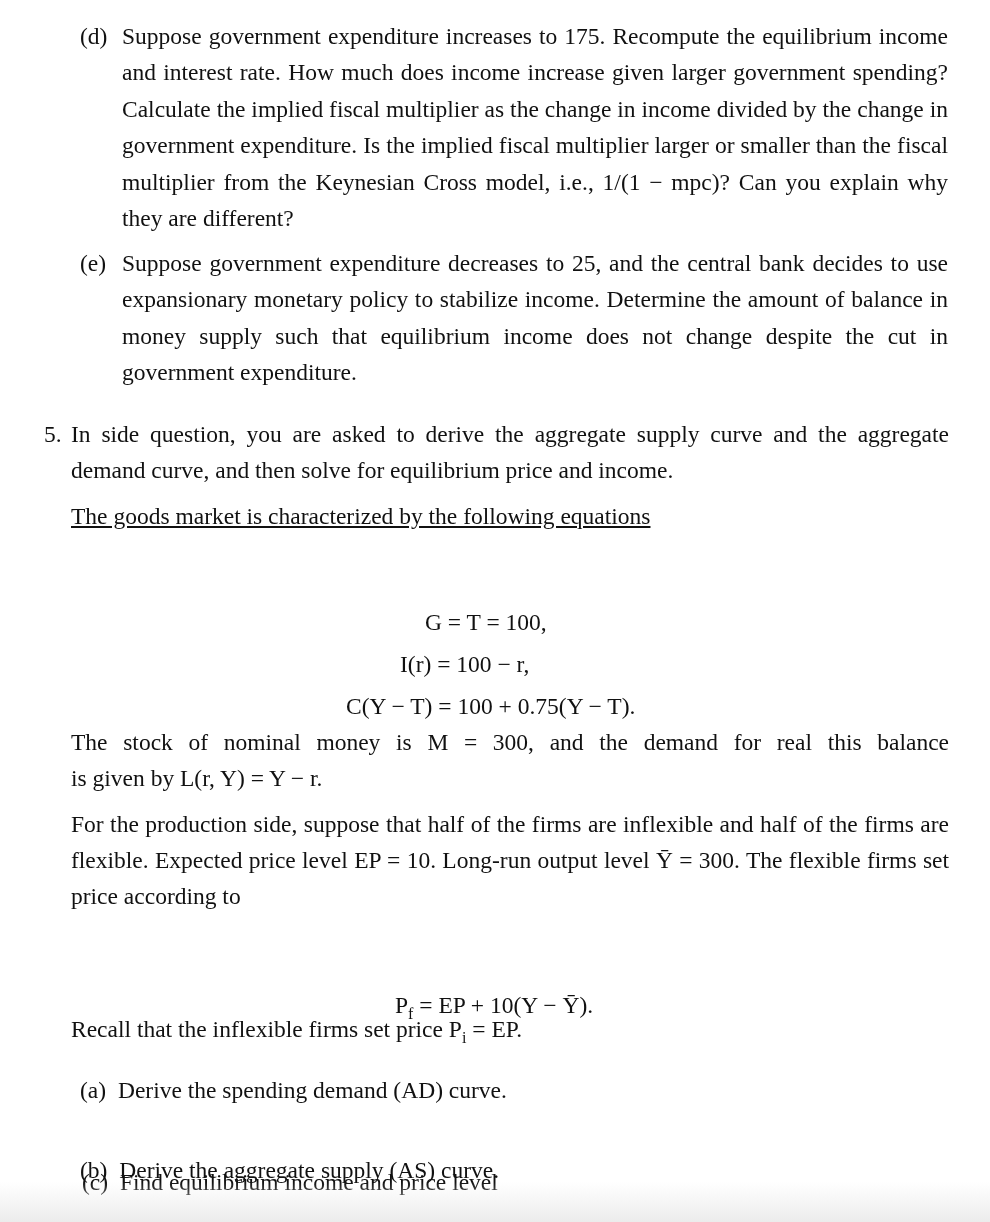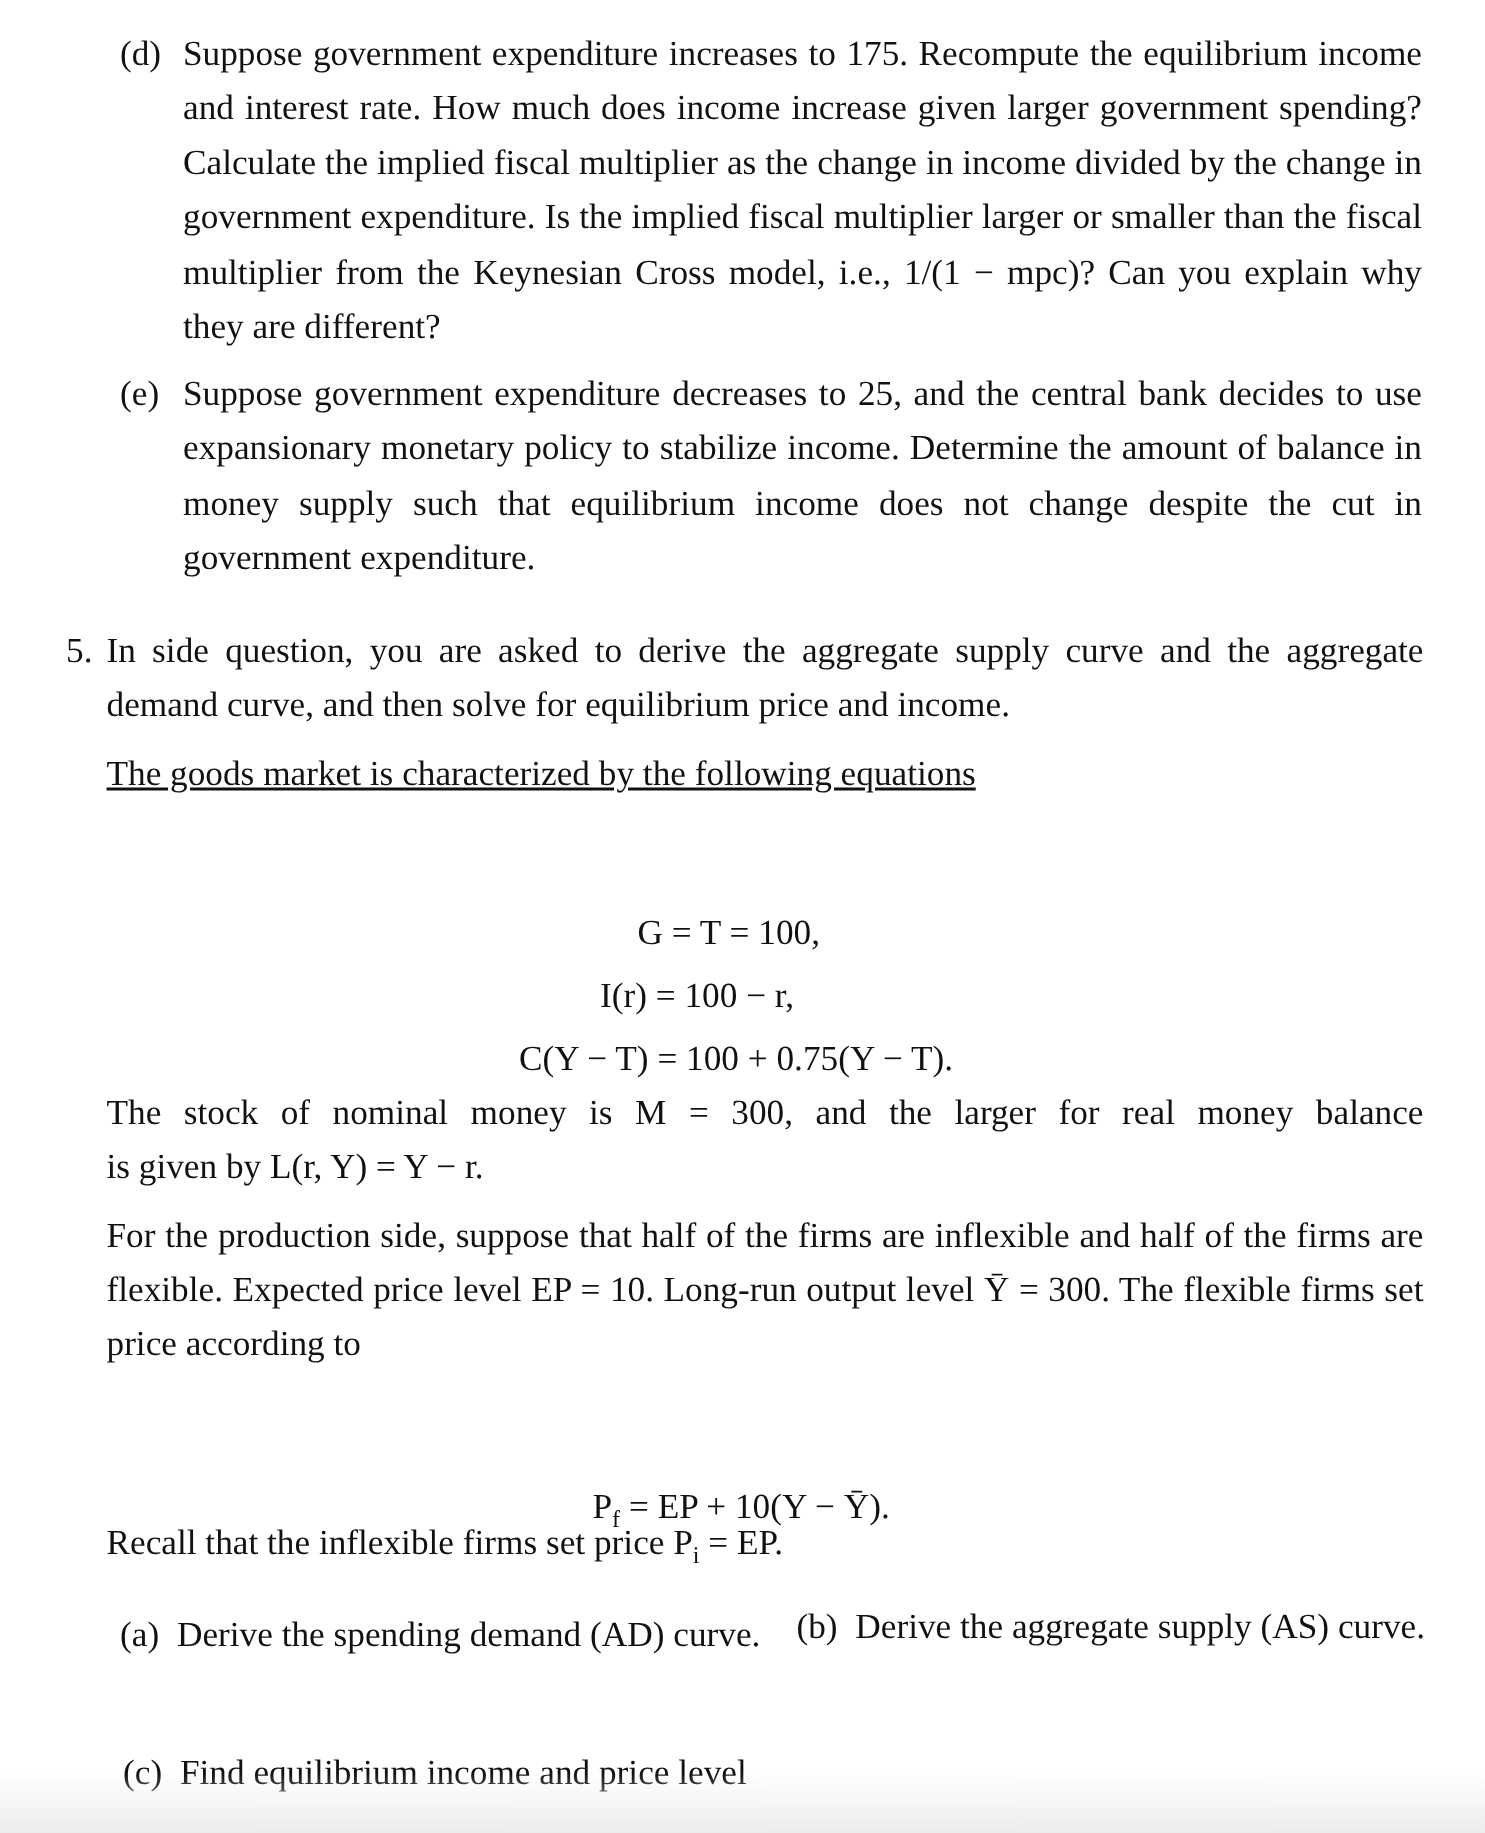--- a/index.html
+++ b/index.html
@@ -52,21 +52,21 @@
   <span class="m">G</span> = <span class="m">T</span> = 100,
 </div>
 <div class="eq" style="left:400px; top:605px;">
   <span class="m">I</span>(<span class="m">r</span>) = 100 − <span class="m">r</span>,
 </div>
 <div class="eq" style="left:346px; top:647px;">
   <span class="m">C</span>(<span class="m">Y</span> − <span class="m">T</span>) = 100 + 0.75(<span class="m">Y</span> − <span class="m">T</span>).
 </div>
 
 <div class="para" style="left:71px; top:724px; width:878px; text-align-last: justify; height:36px; overflow:hidden;">
-  <span>The stock of nominal money is </span><span class="m">M</span><span> = 300, and the larger for real money balance</span>
+  <span>The stock of nominal money is </span><span class="m">M</span><span> = 300, and the demand for real this balance</span>
 </div>
 <div class="para last" style="left:71px; top:760px; width:878px;">
   <span>is given by </span><span class="m">L(r, Y) = Y − r</span><span>.</span>
 </div>
 
 <div class="para last" style="left:71px; top:806px; width:878px;">
   <span>For the production side, suppose that half of the firms are inflexible and half of the firms are flexible. Expected price level </span><span class="m">EP</span><span> = 10. Long-run output level </span><span class="m">Ȳ</span><span> = 300. The flexible firms set price according to</span>
 </div>
 
 <div class="eq" style="left:395px; top:946px;">
@@ -74,21 +74,21 @@
 </div>
 
 <div class="para last" style="left:71px; top:1011px; width:878px;">
   <span>Recall that the inflexible firms set price </span><span class="m">P</span><sub class="m" style="font-size:16px;">i</sub><span> = </span><span class="m">EP</span><span>.</span>
 </div>
 
 <div class="item" style="left:80px; top:1072px; width:870px;">
   <span>(a)</span>
   <span style="margin-left:6px;">Derive the spending demand (AD) curve.</span>
 </div>
-<div class="item" style="left:80px; top:1067px; width:870px;text-align:right;">
+<div class="item" style="left:80px; top:1152px; width:870px;">
   <span>(b)</span>
   <span style="margin-left:6px;">Derive the aggregate supply (AS) curve.</span>
 </div>
 <div class="item" style="left:82px; top:1164px; width:870px;">
   <span>(c)</span>
   <span style="margin-left:6px;">Find equilibrium income and price level</span>
 </div>
 
 <div class="bottom-fade"></div>
 

